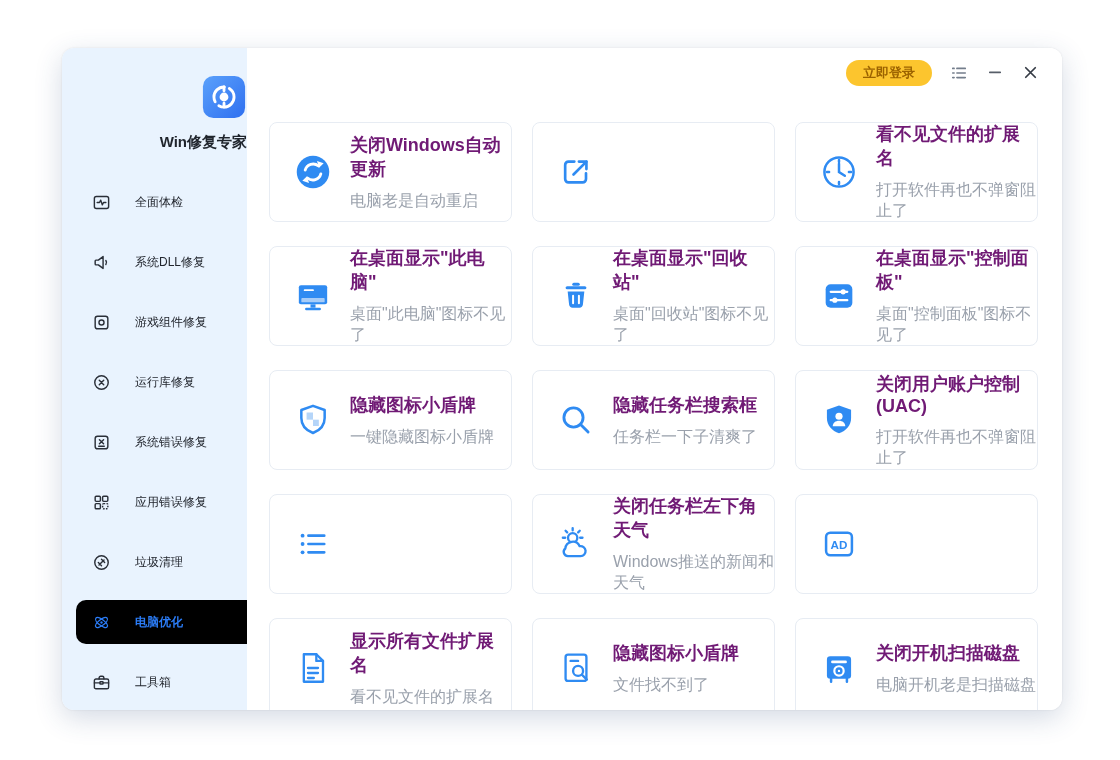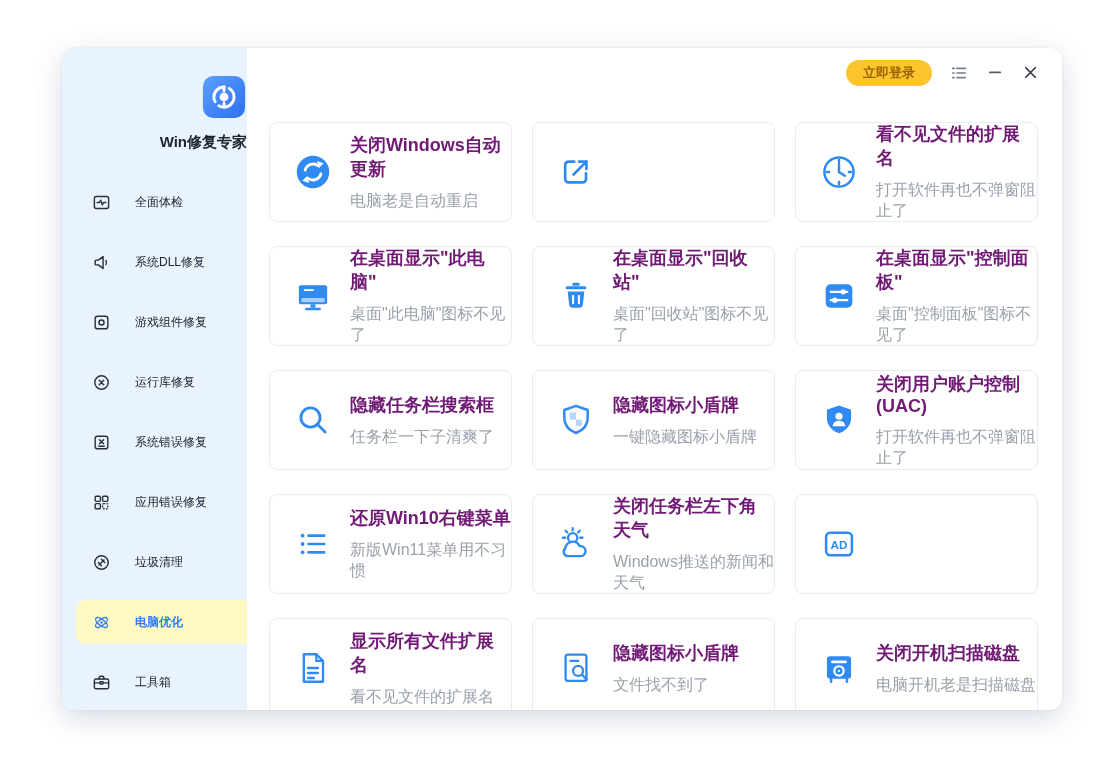--- a/index.html
+++ b/index.html
@@ -19,21 +19,21 @@
   .brand { display:flex; flex-direction:column; align-items:flex-end; padding-top:26px; }
   .brand-name { margin-top:9px; font-size:15px; font-weight:bold; color:#1f242c; }
   .nav { margin-top:20px; display:flex; flex-direction:column; }
   .nav-item {
     height:44px; margin:8px 0 8px 14px; padding-left:16px;
     display:flex; align-items:center; gap:24px;
     font-size:12px; font-weight:500; color:#22262e;
     border-radius:10px 0 0 10px; cursor:pointer; white-space:nowrap;
   }
   .nico { display:flex; align-items:center; color:#2a2f38; }
-  .nav-item.active { background:#fef9c3; color:#2b7cf6; font-weight:bold; }
+  .nav-item.active { background:#000000; color:#2b7cf6; font-weight:bold; }
   .nav-item.active .nico { color:#2b7cf6; }
   
   .main { flex:1; min-width:0; display:flex; flex-direction:column; background:#fff; }
   .topbar { height:58px; display:flex; align-items:flex-start; justify-content:flex-end; gap:17px; padding:12px 22px 0 0; }
   .login-btn {
     background:#fcc52e; color:#9c6300; border:none; border-radius:13px;
     height:26px; padding:0 17px; font-size:13px; font-weight:bold;
     cursor:pointer; font-family:inherit;
   }
   .tb-icon { display:flex; align-items:center; cursor:pointer; margin-top:3px; }
@@ -285,42 +285,42 @@
           </svg>
         </span>
         <div class="card-text">
           <div class="card-title">在桌面显示"控制面板"</div>
           <div class="card-sub">桌面"控制面板"图标不见了</div>
         </div>
       </div>
 
       <div class="card">
         <span class="card-icon">
+          <svg width="40" height="40" viewBox="0 0 48 48">
+            <rect x="16.3" y="15" width="7.7" height="8.6" fill="#b5d5f9"></rect>
+            <rect x="24" y="23.6" width="7" height="7.6" fill="#b5d5f9"></rect>
+            <path d="M24 7l14 5v9.5c0 8.6-5.8 14.9-14 18.1-8.2-3.2-14-9.5-14-18.1V12z" fill="none" stroke="#2f8bf2" stroke-width="3" stroke-linejoin="round"></path>
+          </svg>
+        </span>
+        <div class="card-text">
+          <div class="card-title">隐藏图标小盾牌</div>
+          <div class="card-sub">一键隐藏图标小盾牌</div>
+        </div>
+      </div>
+
+      <div class="card">
+        <span class="card-icon">
           <svg width="40" height="40" viewBox="0 0 48 48" fill="none" stroke="#2f8bf2" stroke-width="3.4" stroke-linecap="round">
             <circle cx="21" cy="21" r="11.5"></circle>
             <path d="M29.5 29.5L38.5 38.5"></path>
           </svg>
         </span>
         <div class="card-text">
           <div class="card-title">隐藏任务栏搜索框</div>
           <div class="card-sub">任务栏一下子清爽了</div>
-        </div>
-      </div>
-
-      <div class="card">
-        <span class="card-icon">
-          <svg width="40" height="40" viewBox="0 0 48 48">
-            <rect x="16.3" y="15" width="7.7" height="8.6" fill="#b5d5f9"></rect>
-            <rect x="24" y="23.6" width="7" height="7.6" fill="#b5d5f9"></rect>
-            <path d="M24 7l14 5v9.5c0 8.6-5.8 14.9-14 18.1-8.2-3.2-14-9.5-14-18.1V12z" fill="none" stroke="#2f8bf2" stroke-width="3" stroke-linejoin="round"></path>
-          </svg>
-        </span>
-        <div class="card-text">
-          <div class="card-title">隐藏图标小盾牌</div>
-          <div class="card-sub">一键隐藏图标小盾牌</div>
         </div>
       </div>
 
       <div class="card">
         <span class="card-icon">
           <svg width="40" height="40" viewBox="0 0 48 48">
             <path d="M24 6.5l14.5 5.2v9.8c0 8.8-6 15.3-14.5 18.5-8.5-3.2-14.5-9.7-14.5-18.5v-9.8z" fill="#2f8bf2"></path>
             <circle cx="24" cy="19.5" r="4.3" fill="#fff"></circle>
             <path d="M16.5 31.5c0-4.2 3.3-6.7 7.5-6.7s7.5 2.5 7.5 6.7z" fill="#fff"></path>
           </svg>
@@ -337,24 +337,20 @@
             <g fill="#2f8bf2">
               <circle cx="11.5" cy="14" r="2.3"></circle>
                 <circle cx="11.5" cy="24" r="2.3"></circle>
                 <circle cx="11.5" cy="34" r="2.3"></circle>
             </g>
             <g stroke="#2f8bf2" stroke-width="3.2" stroke-linecap="round">
               <path d="M18.5 14h19M18.5 24h19M18.5 34h19"></path>
             </g>
           </svg>
         </span>
-        <div class="card-text">
-          <div class="card-title">还原Win10右键菜单</div>
-          <div class="card-sub">新版Win11菜单用不习惯</div>
-        </div>
       </div>
 
       <div class="card">
         <span class="card-icon">
           <svg width="40" height="40" viewBox="0 0 48 48" fill="none" stroke="#2f8bf2" stroke-width="2.8" stroke-linecap="round" stroke-linejoin="round">
             <circle cx="20" cy="16.5" r="5.6"></circle>
             <path d="M20 7.6V4.9M26.6 10l1.9-1.9M13.4 10l-1.9-1.9M29 16.5h2.8M8.2 16.5H11"></path>
             <path d="M14.2 38.5h15.3a6 6 0 1 0-1.1-11.9 9 9 0 0 0-17.2 2.8 5.1 5.1 0 0 0 3 9.1z" fill="#fff"></path>
           </svg>
         </span>

